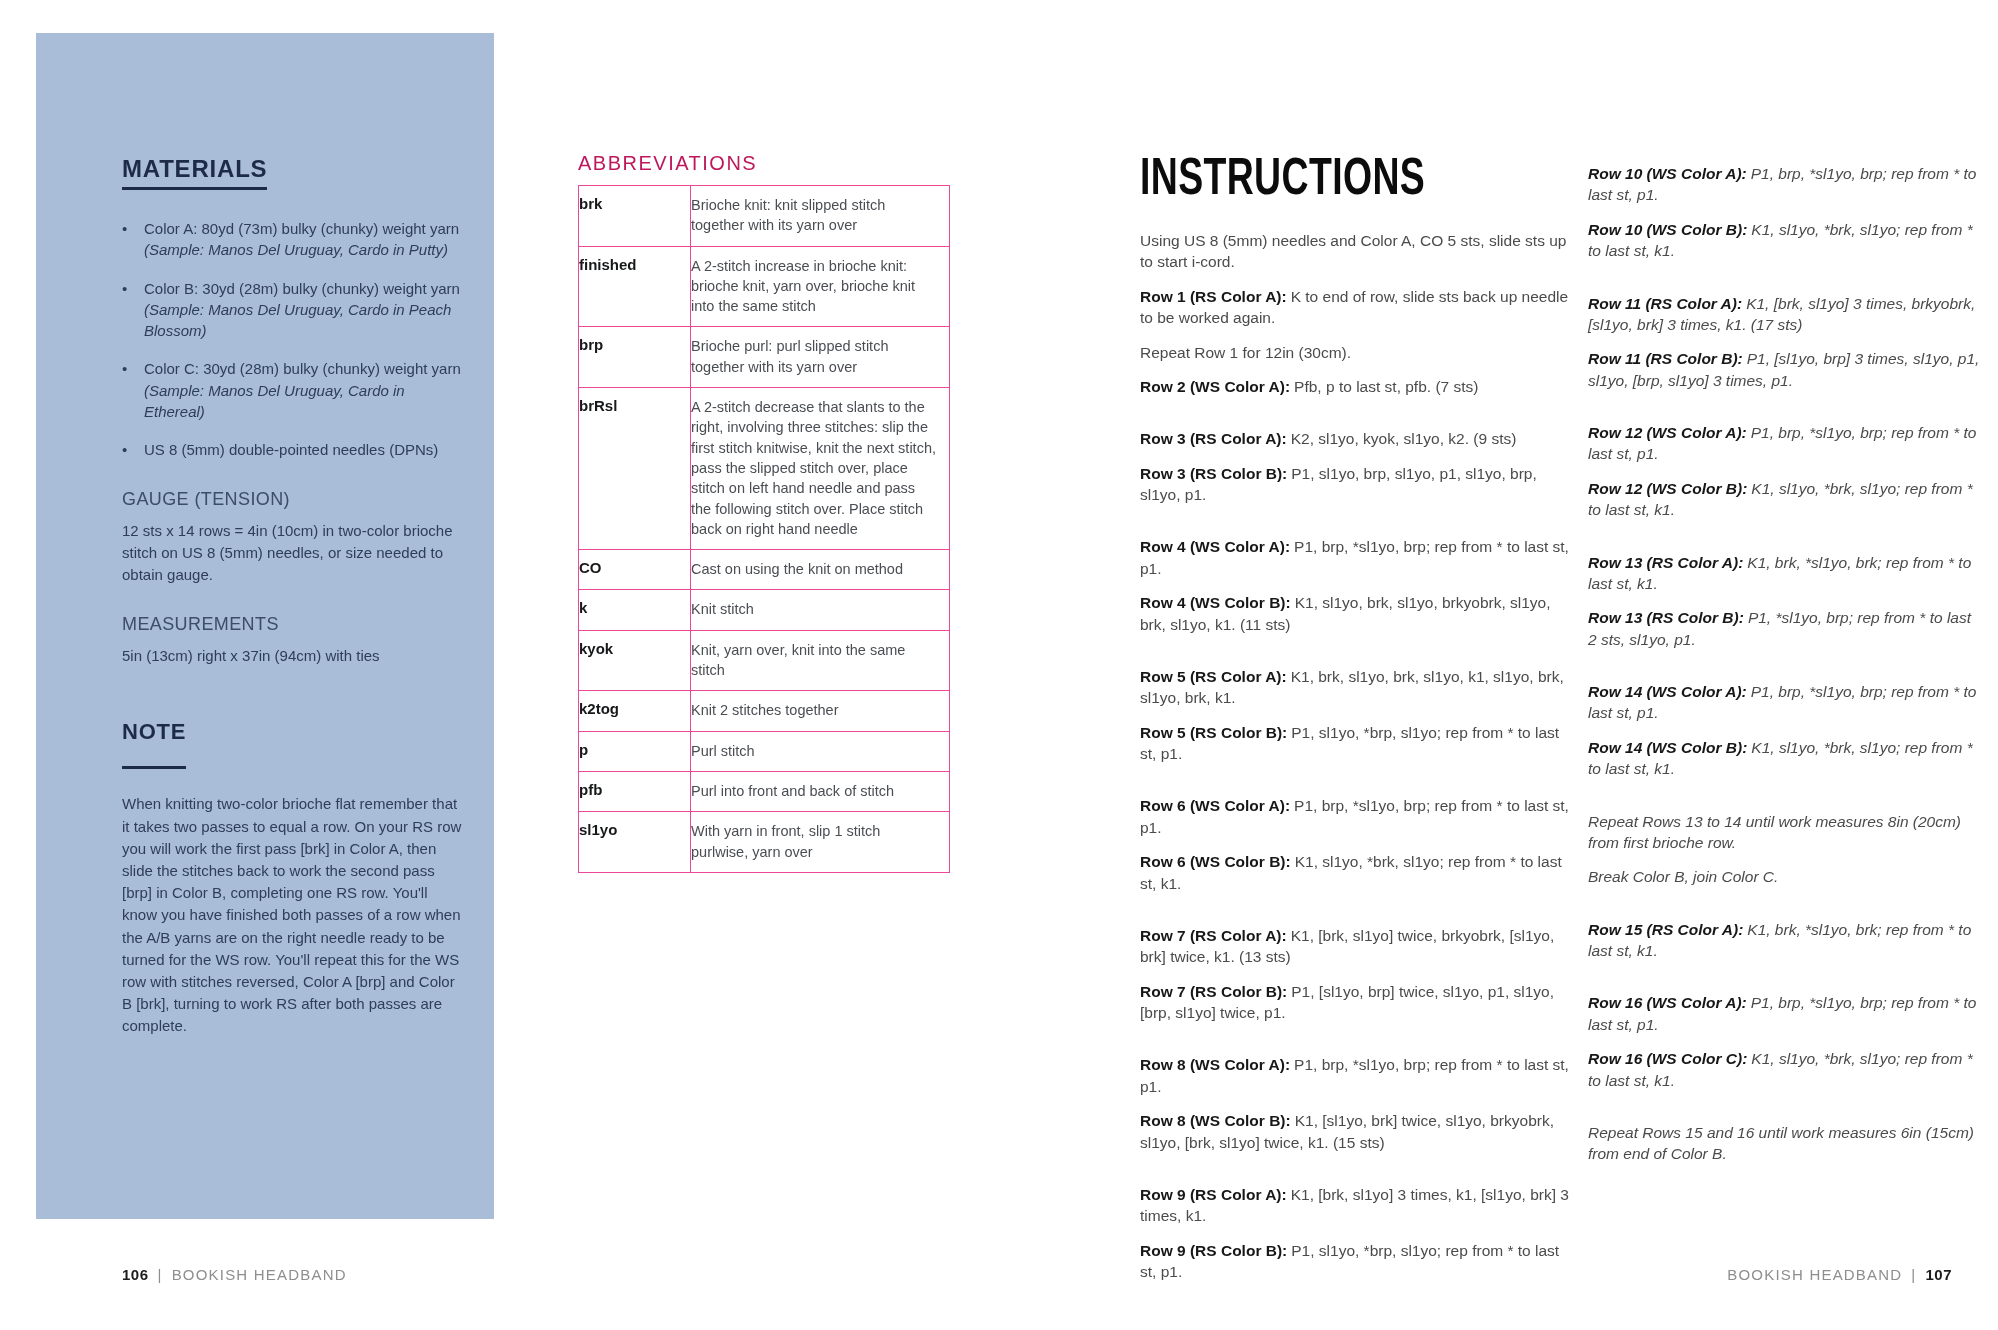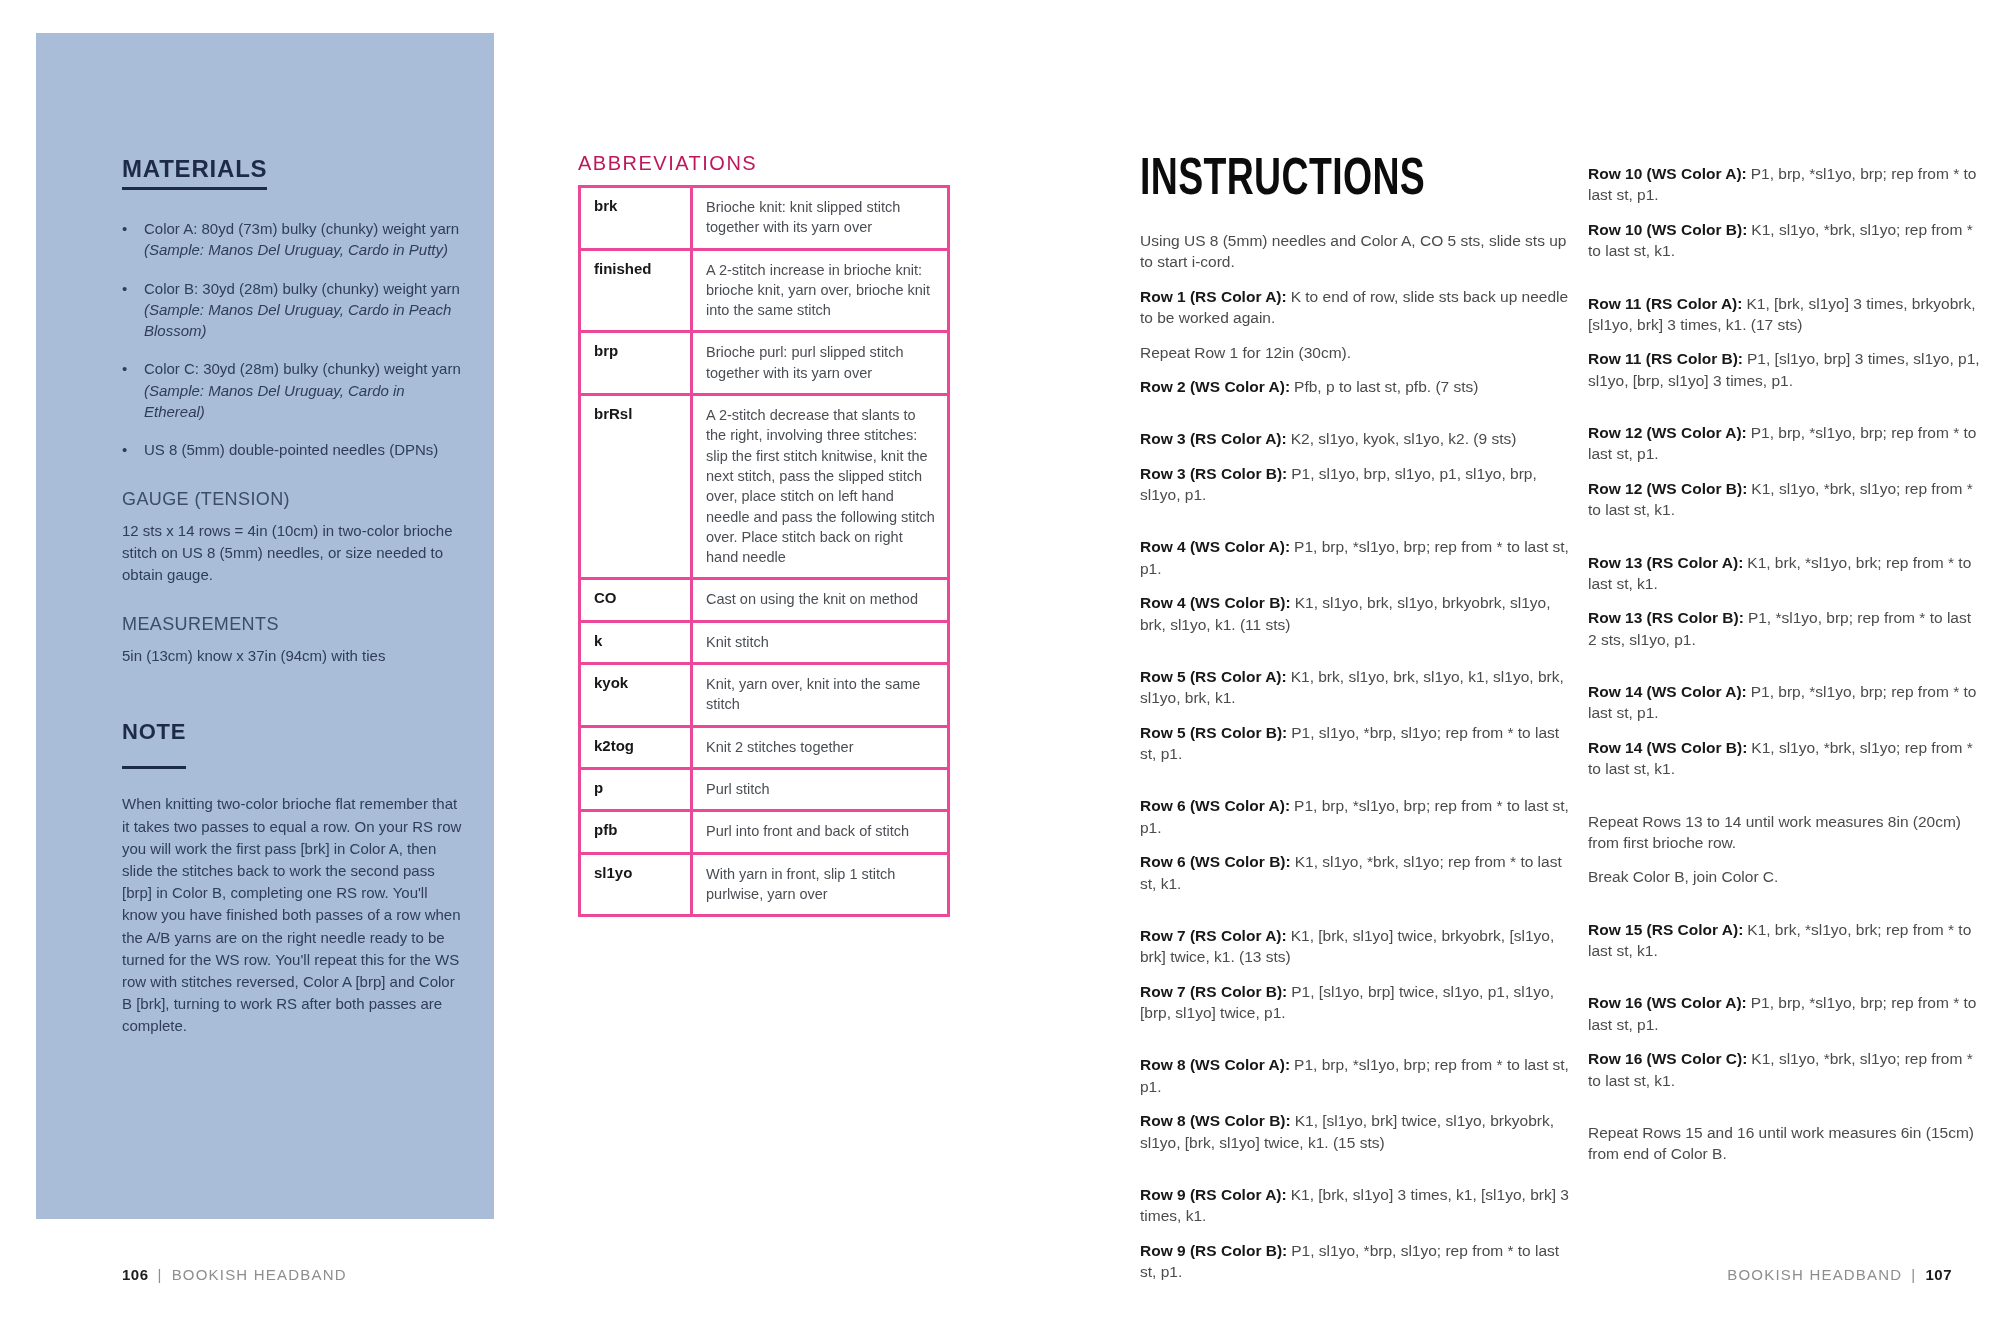--- a/index.html
+++ b/index.html
@@ -39,28 +39,28 @@
     margin:52px 0 24px 0;
   }
 
   
   .abbrev-section { position:absolute; left:578px; top:152px; width:372px; }
   .abbrev-title {
     font-size:20px; font-weight:400; color:#be185d; letter-spacing:1.5px;
     margin-bottom:10px;
   }
   .abbrev-table { border-collapse:collapse; width:100%; }
-  .abbrev-table td { border:3px solid #ec4899; vertical-align:top; padding:9px 12px 10px 13px; }
+  .abbrev-table td { border:1px solid #ec4899; vertical-align:top; padding:9px 12px 10px 0; }
   .abbrev-term { width:112px; font-weight:700; font-size:15px; color:#16181a; }
   .abbrev-desc { font-size:14.5px; color:#4a4e53; line-height:1.4; }
 
   
   .instructions-col { position:absolute; }
   .col1 { left:1140px; top:146px; width:438px; }
-  .col2 { left:1588px; top:163px; width:394px; }
+  .col2 { left:1588px; top:163px; width:394px;font-style:italic; }
   .instructions-title {
     font-size:52px; font-weight:900; color:#0c0c0c; white-space:nowrap;
     transform:scaleX(0.72); transform-origin:left top; letter-spacing:0.5px;
     margin-bottom:24px;
   }
   .para { margin-bottom:13px; font-size:15.5px; line-height:1.38; color:#4b4b4b; }
   .para.group-start { margin-top:31px; }
   .row-label { font-weight:700; color:#171717; padding-right:4px; }
 
   
@@ -100,21 +100,21 @@
           <li class="bullet-item">
             <span class="bullet-dot">•</span>
             <span class="bullet-body"><span>US 8 (5mm) double-pointed needles (DPNs)</span></span>
           </li>
         </ul>
 
       <h3 class="sub-heading">GAUGE (TENSION)</h3>
       <p class="panel-text">12 sts x 14 rows = 4in (10cm) in two-color brioche stitch on US 8 (5mm) needles, or size needed to obtain gauge.</p>
 
       <h3 class="sub-heading">MEASUREMENTS</h3>
-      <p class="panel-text">5in (13cm) know x 37in (94cm) with ties</p>
+      <p class="panel-text">5in (13cm) right x 37in (94cm) with ties</p>
 
       <h3 class="note-heading">NOTE</h3>
       <p class="panel-text">When knitting two-color brioche flat remember that it takes two passes to equal a row. On your RS row you will work the first pass [brk] in Color A, then slide the stitches back to work the second pass [brp] in Color B, completing one RS row. You'll know you have finished both passes of a row when the A/B yarns are on the right needle ready to be turned for the WS row. You'll repeat this for the WS row with stitches reversed, Color A [brp] and Color B [brk], turning to work RS after both passes are complete.</p>
 
     </div>
   </div>
 
   <div class="abbrev-section">
     <div class="abbrev-title">ABBREVIATIONS</div>
     <table class="abbrev-table">

